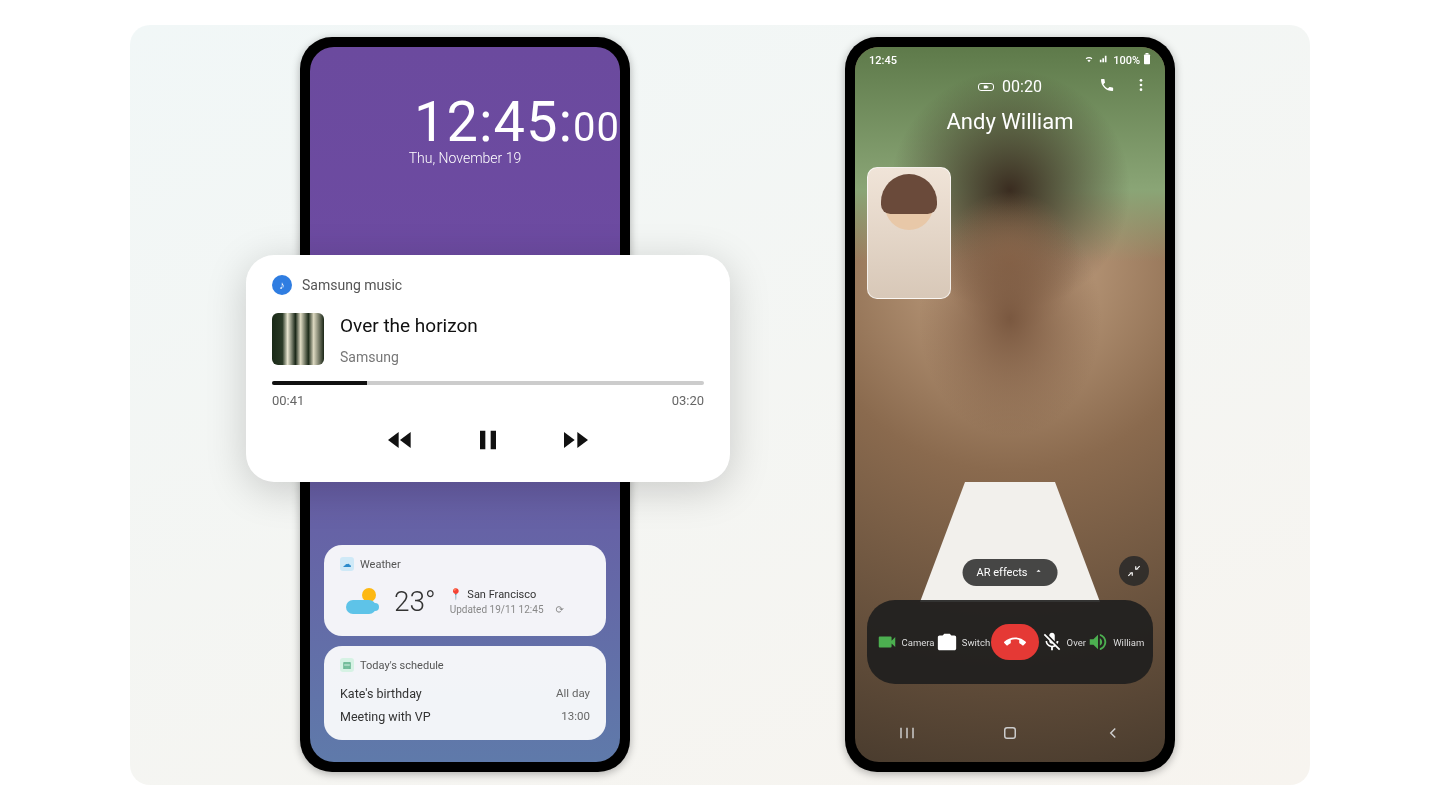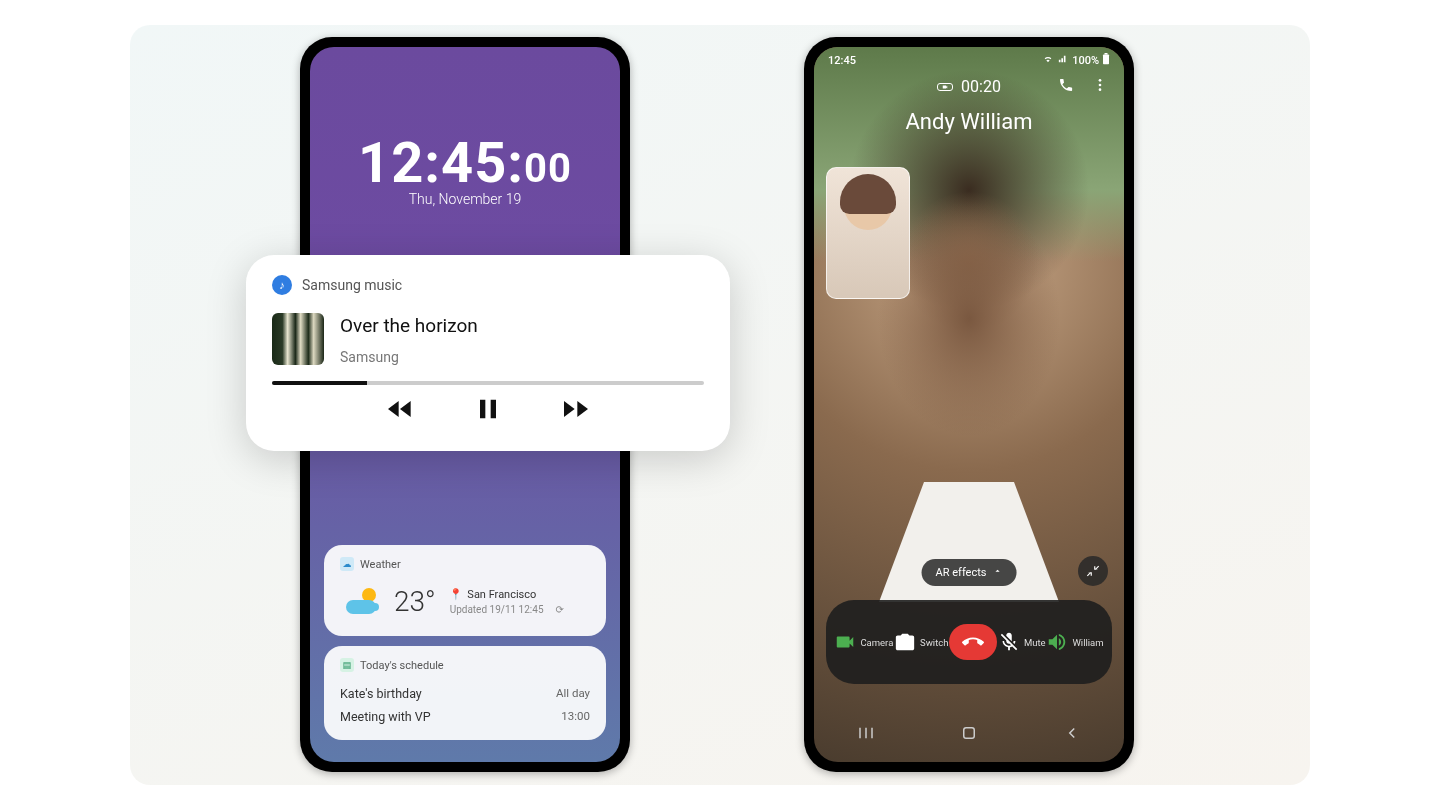--- a/index.html
+++ b/index.html
@@ -31,36 +31,36 @@
     box-shadow: 0 2px 8px rgba(0,0,0,0.3);
   }
   .phone-inner {
     width: 100%;
     height: 100%;
     border-radius: 24px;
     overflow: hidden;
     position: relative;
   }
   .phone-left { left: 170px; top: 12px; }
-  .phone-right { left: 674px; top: 12px; }
+  .phone-right { left: 715px; top: 12px; }
 
   
   .lock-bg {
     width: 100%;
     height: 100%;
     background: linear-gradient(180deg, #6b4a9e 0%, #6d4ba2 35%, #5f7aaa 100%);
     color: #fff;
     position: relative;
   }
   .lock-time {
-    text-align: center;
+    text-align: right;
     font-size: 56px;
-    font-weight: 700;
+    font-weight: 400;
     letter-spacing: 1px;
-    padding-top: 88px;
+    padding-top: 47px;
     line-height: 1;
   }
   .lock-time .sec { font-size: 40px; }
   .lock-date {
     text-align: center;
     font-size: 14px;
     font-weight: 300;
   }
   .cards {
     position: absolute;
@@ -407,20 +407,24 @@
     <div class="music-track">
       <div class="album-art"></div>
       <div>
         <div class="track-title">Over the horizon</div>
         <div class="track-artist">Samsung</div>
       </div>
     </div>
     <div class="progress">
       <div class="progress-fill"></div>
     </div>
+    <div class="times">
+      <span>00:41</span>
+      <span>03:20</span>
+    </div>
     <div class="controls">
       <span>
         <svg viewBox="0 0 24 24">
             <path d="M11 18V6l-8 6 8 6zm1-6l8 6V6l-8 6z"></path>
           </svg>
       </span>
       <span>
         <svg viewBox="0 0 24 24">
             <path d="M6 5h4v14H6zM14 5h4v14h-4z"></path>
           </svg>
@@ -526,21 +530,21 @@
                   <path d="M12 9c-1.6 0-3.2.3-4.6.7v3.1c0 .4-.2.7-.6.9-1 .5-1.9 1.1-2.7 1.9-.2.2-.4.3-.7.3s-.5-.1-.7-.3L.3 13.2c-.2-.2-.3-.4-.3-.7s.1-.5.3-.7C3.4 8.8 7.5 7 12 7s8.6 1.8 11.7 4.8c.2.2.3.4.3.7s-.1.5-.3.7l-2.4 2.4c-.2.2-.4.3-.7.3s-.5-.1-.7-.3c-.8-.8-1.7-1.4-2.7-1.9-.3-.2-.6-.5-.6-.9V9.7C15.2 9.3 13.6 9 12 9z"></path>
                 </svg>
             </div>
           </div>
           <div class="call-btn">
             <span class="ic">
               <svg width="22" height="22" viewBox="0 0 24 24" fill="#fff">
                   <path d="M19 11c0 1.2-.3 2.3-.9 3.3l-1.5-1.5c.3-.6.4-1.2.4-1.8h2zm-4 .2L9 5.2V5c0-1.7 1.3-3 3-3s3 1.3 3 3v6.2zM4.3 3L3 4.3l6 6V11c0 1.7 1.3 3 3 3 .2 0 .4 0 .6-.1l1.7 1.7c-.7.3-1.5.4-2.3.4-2.8 0-5.3-2.1-5.3-5H5c0 3.4 2.7 6.2 6 6.7V21h2v-3.3c.9-.1 1.8-.5 2.5-.9l4.2 4.2 1.3-1.3L4.3 3z"></path>
                 </svg>
             </span>
-            <span>Mute</span>
+            <span>Over</span>
           </div>
           <div class="call-btn">
             <span class="ic" style="color:#4caf50;">
               <svg width="22" height="22" viewBox="0 0 24 24" fill="currentColor">
                   <path d="M3 9v6h4l5 5V4L7 9H3zm13.5 3c0-1.8-1-3.3-2.5-4v8c1.5-.7 2.5-2.2 2.5-4zM14 3.2v2.1c2.9.9 5 3.5 5 6.7s-2.1 5.9-5 6.7v2.1c4-.9 7-4.5 7-8.8s-3-7.9-7-8.8z"></path>
                 </svg>
             </span>
             <span>William</span>
           </div>
         </div>

